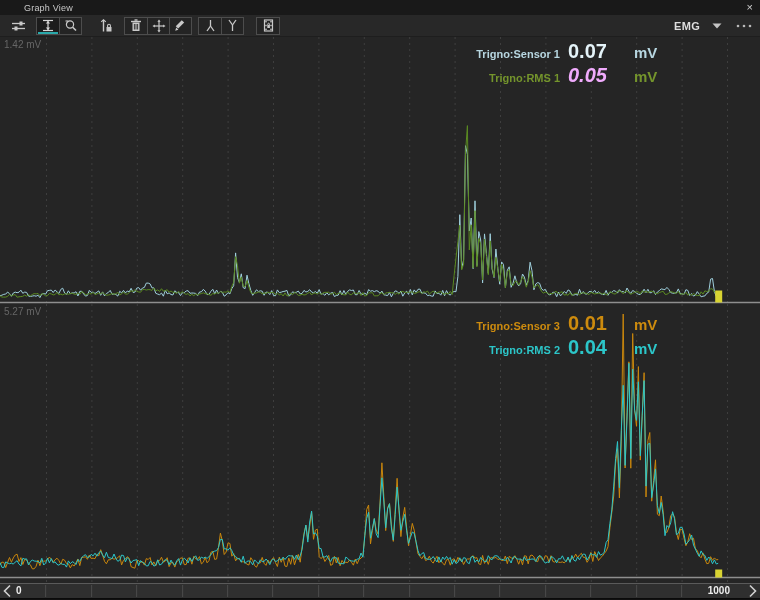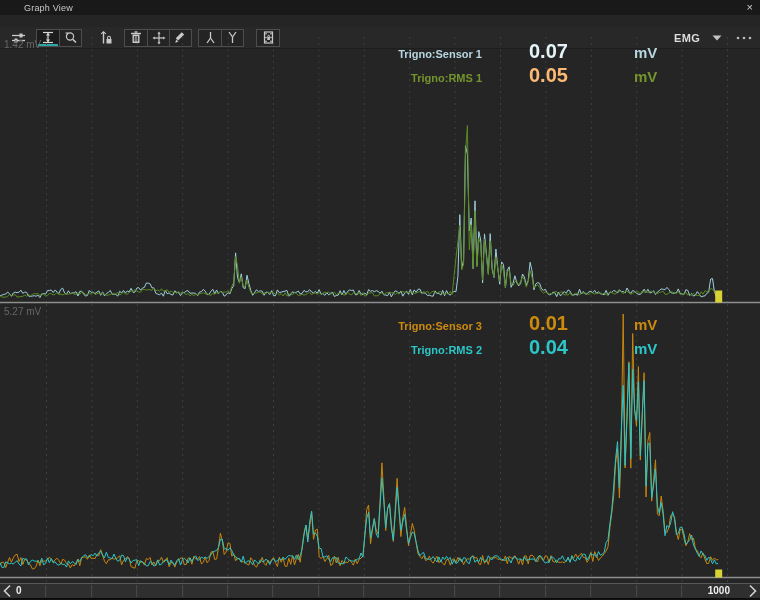--- a/index.html
+++ b/index.html
@@ -5,42 +5,42 @@
   html,body{margin:0;padding:0;background:#1b1b1b;}
   body{width:760px;height:600px;overflow:hidden;font-family:"Liberation Sans",sans-serif;-webkit-font-smoothing:antialiased;}
   #window{position:relative;width:760px;height:600px;background:#252525;}
 
   
   .titlebar{position:absolute;top:0;left:0;width:760px;height:15px;background:#191919;display:flex;align-items:center;justify-content:space-between;}
   .titlebar .title{color:#c8c8c8;font-size:9px;padding-left:24px;letter-spacing:.2px;}
   .titlebar .close{color:#cfcfcf;font-size:11px;line-height:11px;padding:0 7px;cursor:default;background:none;border:none;font-family:"Liberation Sans",sans-serif;}
 
   
-  .toolbar{position:absolute;top:15px;left:0;width:760px;height:22px;background:#282828;border-bottom:1px solid #1e1e1e;display:flex;align-items:center;box-sizing:border-box;margin-top:12px;}
+  .toolbar{position:absolute;top:15px;left:0;width:760px;height:22px;background:#282828;border-bottom:1px solid #1e1e1e;display:flex;align-items:center;box-sizing:border-box;}
   .tb-sp{width:6px;flex:0 0 auto;}
   .tb-btn{height:18px;width:24px;display:flex;align-items:center;justify-content:center;background:transparent;border:none;padding:0;position:relative;}
   .tb-group{display:flex;height:18px;border:1px solid #4d4d4d;background:#242424;box-sizing:border-box;}
   .tb-group .tb-btn{width:22px;height:16px;}
   .tb-group .tb-btn + .tb-btn{border-left:1px solid #4d4d4d;}
   .tb-btn.selected{background:#1c1c1c;}
   .tb-btn.selected::after{content:"";position:absolute;left:1px;right:1px;bottom:0;height:2px;background:#2aa9ab;}
   .tb-btn svg{display:block;}
   .tb-right{margin-left:auto;display:flex;align-items:center;padding-right:6px;gap:10px;}
   .mode-label{color:#dedede;font-size:11px;font-weight:bold;letter-spacing:.3px;}
   .mode-dd{background:none;border:none;padding:0 2px;display:flex;align-items:center;}
   .menu-btn{background:none;border:none;padding:0 2px;display:flex;align-items:center;}
 
   
   .panel{position:absolute;left:0;width:660px;}
   #panel-top{top:37px;height:267px;}
   #panel-bottom{top:304px;height:279px;}
   .panel svg.chart{position:absolute;top:0;left:0;}
   .scale-label{position:absolute;top:2px;left:4px;font-size:10px;color:#666666;z-index:3;}
   .legend{position:absolute;top:3px;right:4px;z-index:3;display:flex;flex-direction:column;}
-  .legend-row{display:flex;align-items:baseline;justify-content:flex-end;height:24px;gap:39px;}
+  .legend-row{display:flex;align-items:baseline;justify-content:flex-end;height:24px;}
   .legend-row .lname{font-size:11px;font-weight:bold;text-align:right;}
   .legend-row .lval{font-size:20px;font-weight:bold;width:62px;text-align:left;margin-left:8px;}
   .legend-row .lunit{font-size:15px;font-weight:bold;width:22px;text-align:right;margin-left:4px;}
 
   
   .scrollbar{position:absolute;top:583px;left:0;width:760px;height:14px;background:#2f2f2f;border-top:1px solid #5a5a5a;border-bottom:1px solid #0a0a0a;box-sizing:content-box;}
   .scrollbar .ticks{position:absolute;top:1px;bottom:1px;left:0;right:0;
      background-image:repeating-linear-gradient(to right,transparent 0px,transparent 44.4px,rgba(255,255,255,0.13) 44.4px,rgba(255,255,255,0.13) 45.4px);
      background-position:1.1px 0;}
   .scrollbar .sb-label{position:absolute;top:1px;font-size:10px;font-weight:bold;color:#ededed;z-index:2;}
@@ -220,21 +220,21 @@
       </svg>
     <span class="scale-label">1.42 mV</span>
     <div class="legend">
       <div class="legend-row">
         <span class="lname" style="color: rgb(183, 214, 224);">Trigno:Sensor 1</span>
         <span class="lval" style="color: rgb(228, 243, 248);">0.07</span>
         <span class="lunit" style="color: rgb(183, 214, 224);">mV</span>
       </div>
       <div class="legend-row">
         <span class="lname" style="color: rgb(116, 148, 44);">Trigno:RMS 1</span>
-        <span class="lval" style="color: #fdba74;">0.05</span>
+        <span class="lval" style="color: #f0abfc; font-style: italic;">0.05</span>
         <span class="lunit" style="color: rgb(116, 148, 44);">mV</span>
       </div>
     </div>
   </div>
 
   <div class="panel" id="panel-bottom">
     <svg class="chart" id="chart-1" width="760" height="279">
         <line x1="46.5" x2="46.5" y1="0" y2="279" stroke="#3e3e3e" stroke-width="1" stroke-dasharray="2 4"></line>
         <line x1="91.9" x2="91.9" y1="0" y2="279" stroke="#3e3e3e" stroke-width="1" stroke-dasharray="2 4"></line>
         <line x1="137.3" x2="137.3" y1="0" y2="279" stroke="#3e3e3e" stroke-width="1" stroke-dasharray="2 4"></line>

